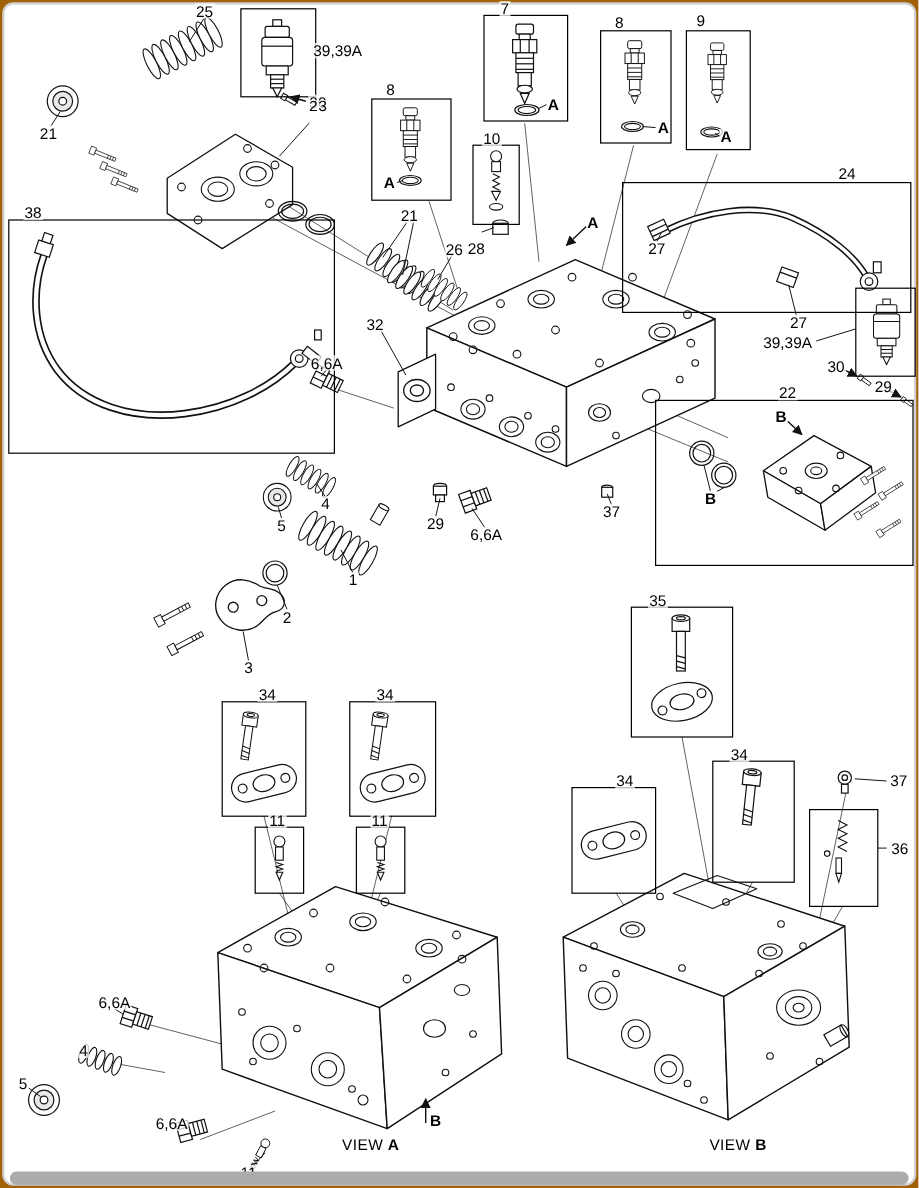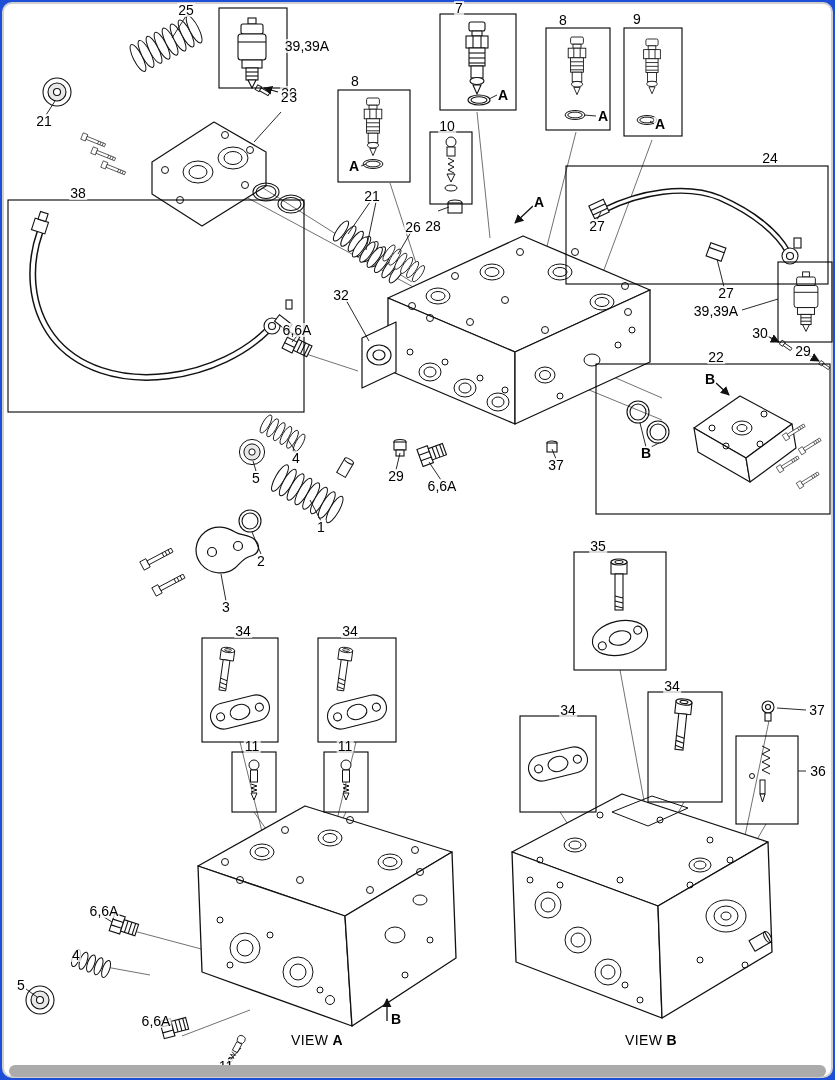--- a/index.html
+++ b/index.html
@@ -1,26 +1,26 @@
 <!DOCTYPE html>
 <html><head>
 <meta charset="utf-8">
 <style>
   html,body{margin:0;padding:0;background:#e9e9e9;}
-  .page{position:relative;width:835px;height:1080px;background:#1d4ed8;overflow:hidden;
+  .page{position:relative;width:835px;height:1080px;background:#a16207;overflow:hidden;
         font-family:"Liberation Sans",sans-serif;}
   .frame{position:absolute;inset:2px;border:2px solid #cfcfcf;border-radius:10px;background:#ffffff;}
   .diagram-svg{position:absolute;left:0;top:0;}
   .footer-bar{position:absolute;left:9px;right:9px;bottom:3px;height:12px;background:#ababab;
         border-radius:6px;}
   .label-layer{position:absolute;inset:0;}
   .callout{position:absolute;transform:translate(-50%,-50%);font-size:14px;line-height:1;
         color:#000;white-space:nowrap;background:rgba(255,255,255,.75);padding:0 1px;}
   .callout.b{font-weight:700;}
-  .callout.view{font-size:14px;letter-spacing:.4px;background:transparent;}
+  .callout.view{font-size:14px;letter-spacing:.4px;background:transparent;margin-left:20px;}
   .callout.view b{font-weight:700;}
 </style>
 </head>
 <body>
 
 <div class="page">
   <div class="frame"></div>
 
   <svg class="diagram-svg" width="835" height="1080" viewBox="0 0 835 1080">
     <defs>
@@ -609,21 +609,21 @@
       <line x1="387" y1="1021" x2="387" y2="999" marker-end="url(#arr)"></line>
     </g>
   </svg>
 
   <div class="label-layer" id="label-layer">
       <div class="callout" style="left: 186px; top: 10px;">25</div>
       <div class="callout" style="left: 307px; top: 46px;">39,39A</div>
       <div class="callout" style="left: 289px; top: 93px;">30</div>
       <div class="callout" style="left: 44px; top: 121px;">21</div>
       <div class="callout" style="left: 289px; top: 98px; font-family: Liberation Mono, monospace;">23</div>
-      <div class="callout" style="left: 30px; top: 193px; margin-left: 48px;">38</div>
+      <div class="callout" style="left: 30px; top: 193px;">38</div>
       <div class="callout" style="left: 459px; top: 8px;">7</div>
       <div class="callout b" style="left: 503px; top: 95px;">A</div>
       <div class="callout" style="left: 355px; top: 81px;">8</div>
       <div class="callout b" style="left: 354px; top: 166px;">A</div>
       <div class="callout" style="left: 563px; top: 20px;">8</div>
       <div class="callout b" style="left: 603px; top: 116px;">A</div>
       <div class="callout" style="left: 637px; top: 19px;">9</div>
       <div class="callout b" style="left: 660px; top: 124px;">A</div>
       <div class="callout" style="left: 447px; top: 126px;">10</div>
       <div class="callout" style="left: 770px; top: 158px;">24</div>

